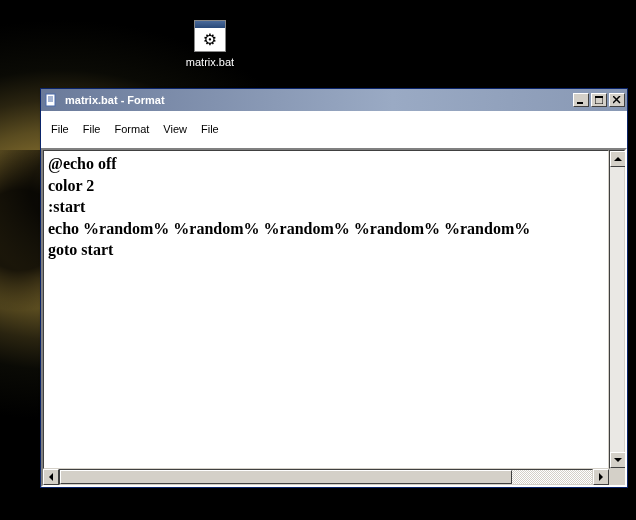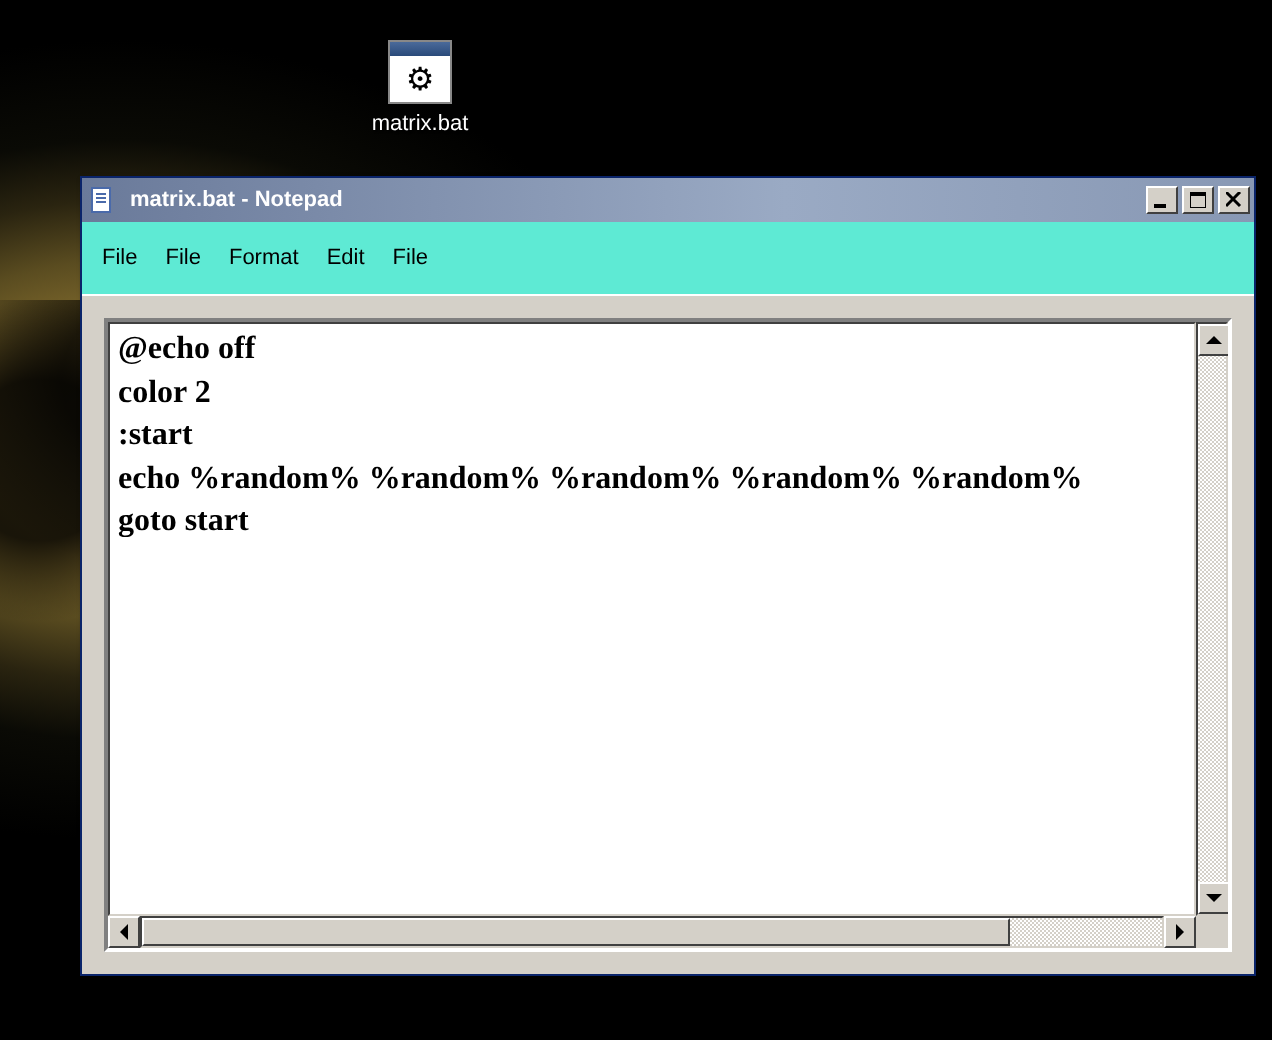--- a/index.html
+++ b/index.html
@@ -111,40 +111,40 @@
       display: flex;
       align-items: center;
       justify-content: center;
       font-family: Arial;
       cursor: pointer;
       margin-left: 2px;
     }
     .win-btn svg { display: block; }
     .menubar {
       height: 37px;
-      background: #5eead4;
+      background: #ffffff;
       display: flex;
       align-items: center;
       padding: 14px 4px;
       gap: 2px;
       border-bottom: 1px solid #fff;
     }
     .menu-item {
       padding: 1px 6px;
       cursor: pointer;
     }
     .editor-wrap {
       flex: 1;
       background: #d4d0c8;
       padding: 0;
       display: flex;
       flex-direction: column;
       border: 2px solid;
       border-color: #808080 #fff #fff #808080;
-      margin: 11px;
+      margin: 0;
     }
     .editor-inner {
       flex: 1;
       display: flex;
       overflow: hidden;
     }
     .editor {
       background: #fff;
       flex: 1;
       padding: 2px 4px;
@@ -222,21 +222,21 @@
 <div class="window">
   <div class="titlebar">
     <div class="titlebar-icon">
       <svg width="14" height="14" viewBox="0 0 14 14">
         <rect x="2" y="1" width="9" height="12" fill="#fff" stroke="#4a6aaa"></rect>
         <line x1="4" y1="4" x2="9" y2="4" stroke="#4a6aaa"></line>
         <line x1="4" y1="6" x2="9" y2="6" stroke="#4a6aaa"></line>
         <line x1="4" y1="8" x2="9" y2="8" stroke="#4a6aaa"></line>
       </svg>
     </div>
-    <div class="titlebar-title">matrix.bat - Notepad</div>
+    <div class="titlebar-title">matrix.bat - Format</div>
     <div class="win-controls">
       <div class="win-btn">
         <svg width="8" height="8">
             <rect x="0" y="6" width="6" height="2" fill="#000"></rect>
           </svg>
       </div>
       <div class="win-btn">
         <svg width="8" height="8">
             <rect x="0" y="0" width="8" height="8" fill="none" stroke="#000" stroke-width="1"></rect>
             <rect x="0" y="0" width="8" height="2" fill="#000"></rect>
@@ -248,21 +248,21 @@
             <line x1="7" y1="0" x2="0" y2="7" stroke="#000" stroke-width="1.5"></line>
           </svg>
       </div>
     </div>
   </div>
 
   <div class="menubar">
     <div class="menu-item">File</div>
     <div class="menu-item">File</div>
     <div class="menu-item">Format</div>
-    <div class="menu-item">Edit</div>
+    <div class="menu-item">View</div>
     <div class="menu-item">File</div>
   </div>
 
   <div class="editor-wrap">
     <div class="editor-inner">
       <div class="editor">@echo off
 color 2
 :start
 echo %random% %random% %random% %random% %random%
 goto start</div>

